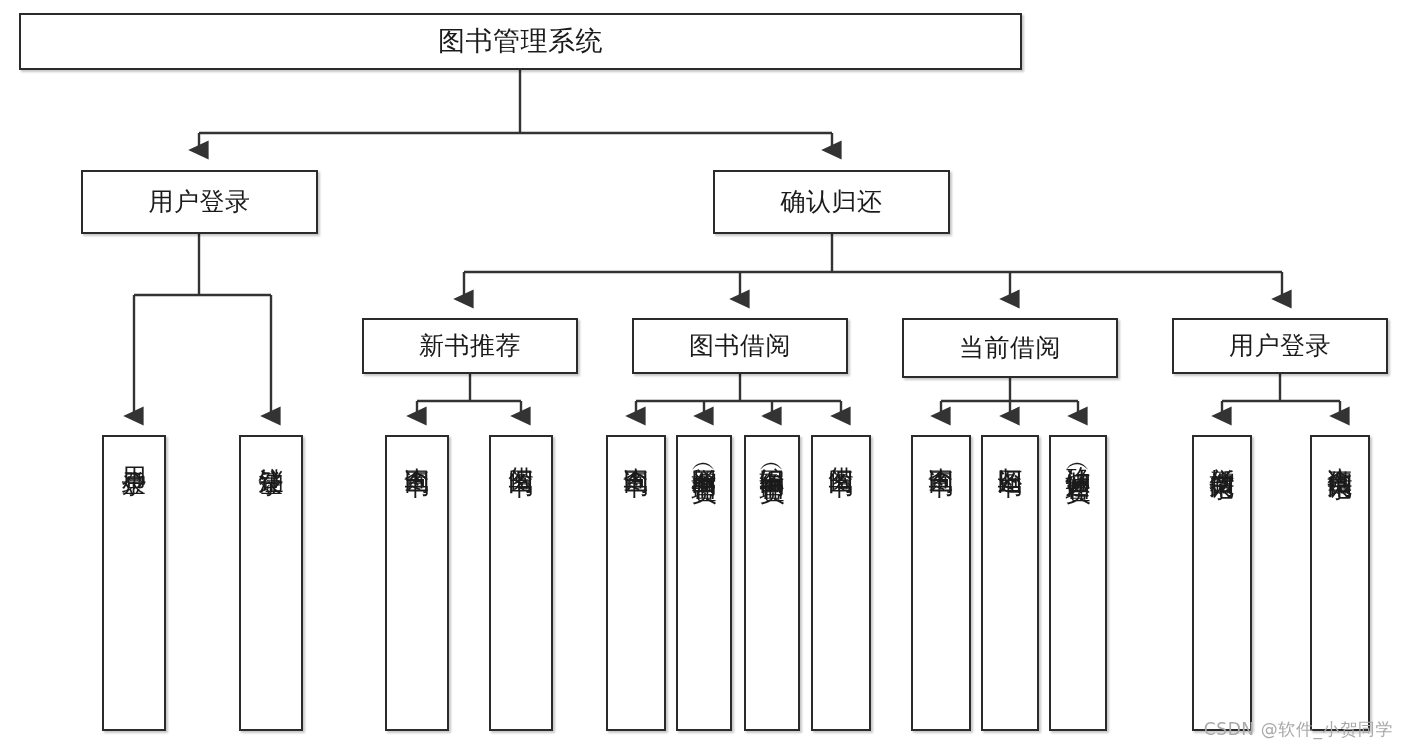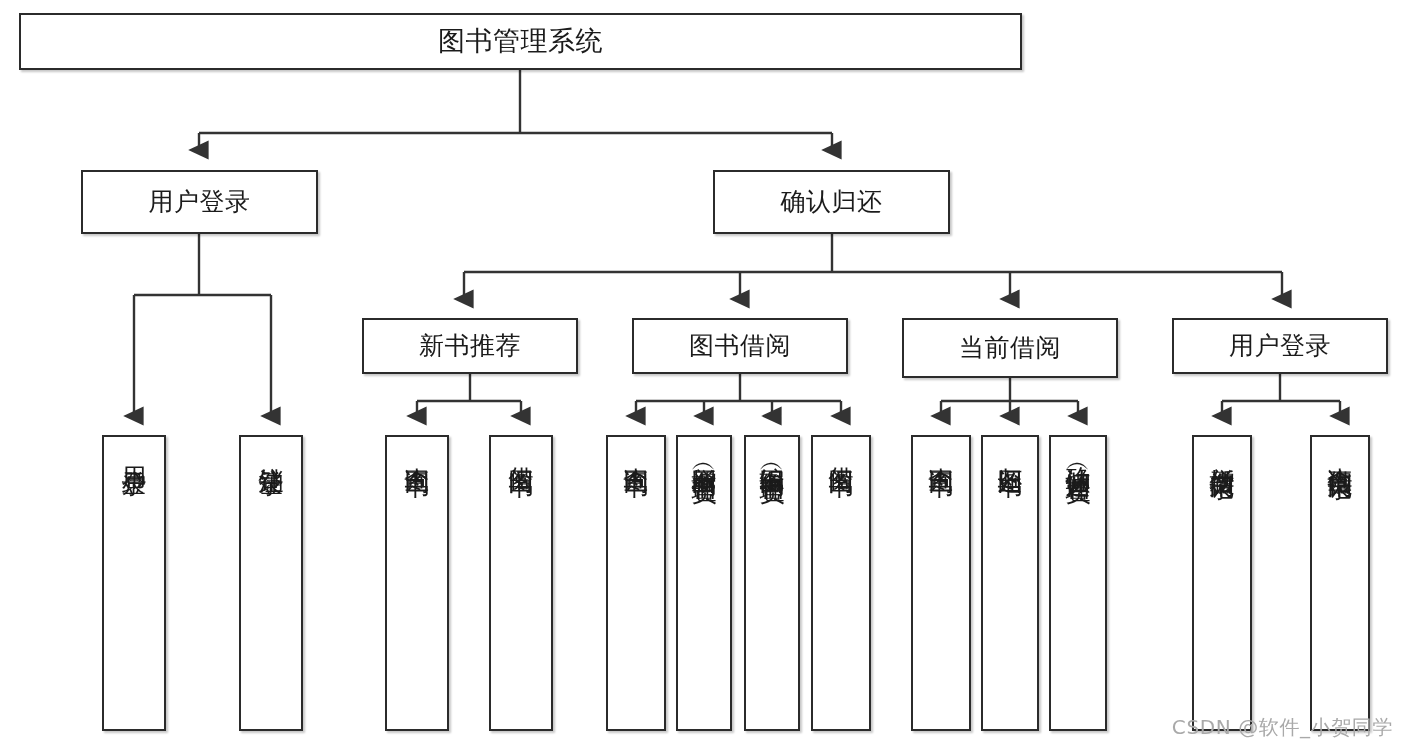--- a/index.html
+++ b/index.html
@@ -61,21 +61,21 @@
     text-orientation: upright;
     font-size: 25px;
     line-height: 1.08;
     letter-spacing: 2px;
     display: block;
   }
   #watermark {
     position: absolute;
     right: 12px;
     bottom: 6px;
-    font-size: 20px;
+    font-size: 17px;
     color: #a9a9a9;
     letter-spacing: 0.6px;
     user-select: none;
     white-space: nowrap;
   }
 </style>
 </head>
 <body>
 
 <div id="diagram-root">

